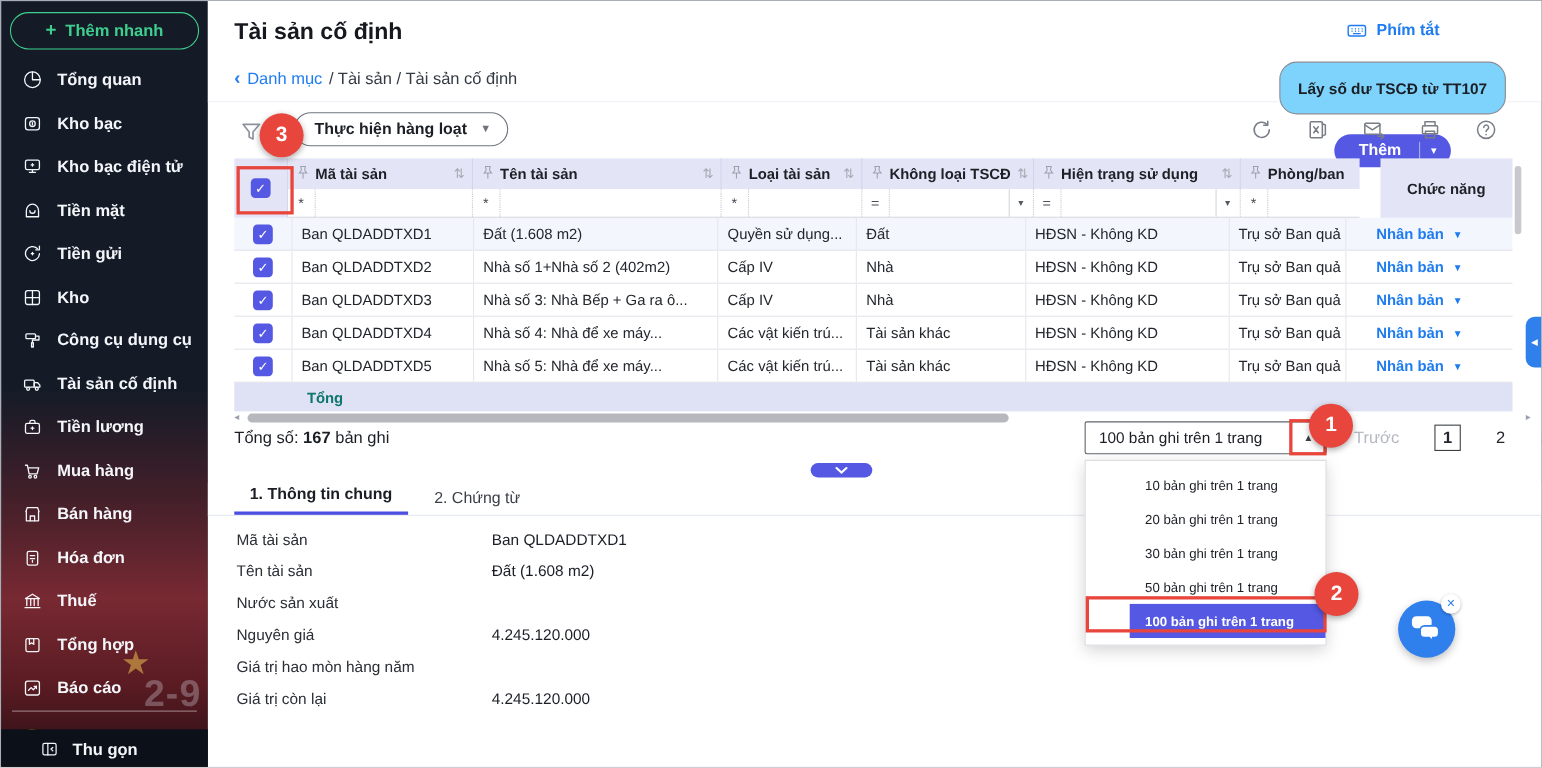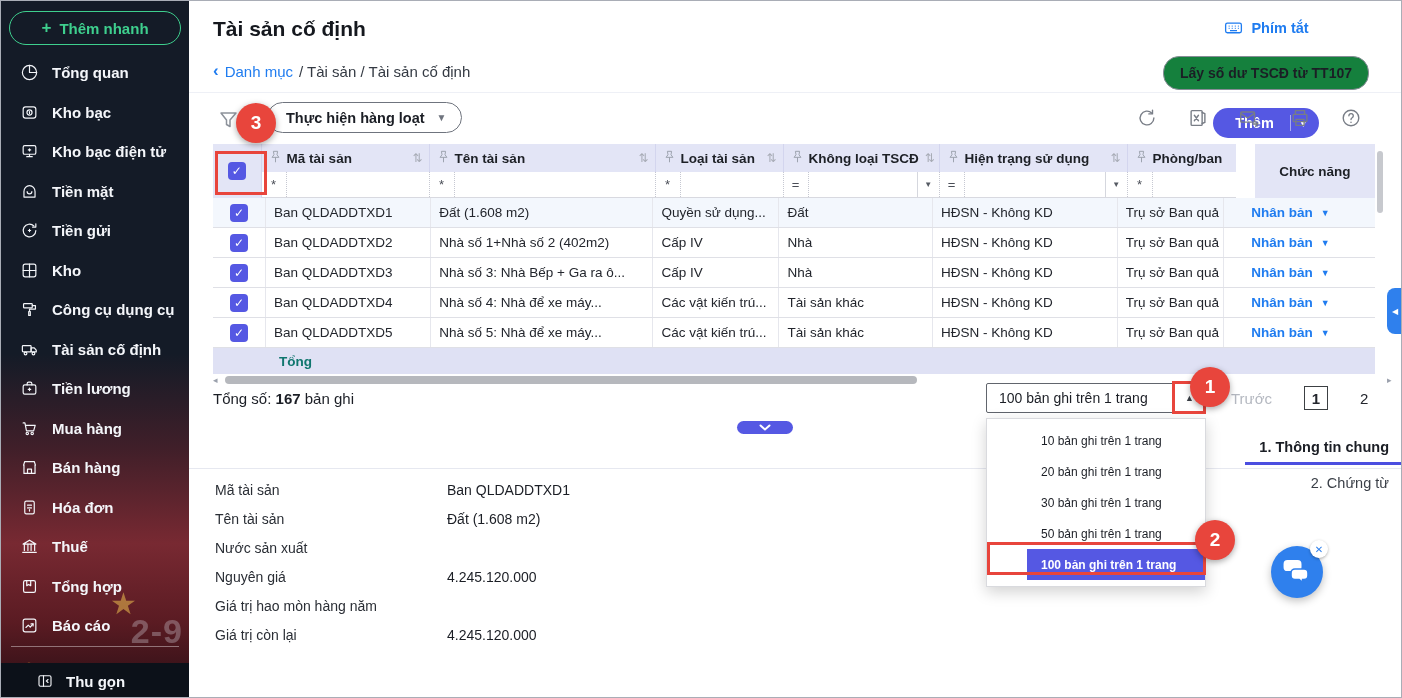--- a/index.html
+++ b/index.html
@@ -29,21 +29,21 @@
   .main { position:absolute; left:188px; top:0; width:1214px; height:698px; background:#fff; }
 
   .page-header { position:absolute; left:0; top:0; width:100%; height:92px; border-bottom:1px solid #eef0f6; background:#fff; }
   .page-title { position:absolute; left:24px; top:16px; font-size:21px; font-weight:bold; color:#15181e; }
   .breadcrumb { position:absolute; left:24px; top:60px; font-size:15px; color:#343a43; display:flex; gap:6px; align-items:center; }
   .breadcrumb .back-arrow { color:#1f7cf0; font-size:17px; font-weight:bold; }
   .breadcrumb .back-link { color:#1f7cf0; cursor:pointer; }
   .header-actions { position:absolute; top:16px; right:34px; display:flex; align-items:center; gap:18px;flex-direction:column; }
   .shortcut { display:flex; align-items:center; gap:7px; color:#1f7cf0; font-size:14.5px; font-weight:600; cursor:pointer; }
   .shortcut svg { stroke:#1f7cf0; fill:none; stroke-width:1.5; }
-  .btn-tt107 { height:34px; padding:0 16px; border:1px solid #878c96; border-radius:16px; background:#15803d; font-size:14px; font-weight:600; color:#1b1e25; display:flex; align-items:center; }
+  .btn-tt107 { height:48px; padding:0 16px; border:1px solid #878c96; border-radius:16px; background:#7dd3fc; font-size:14px; font-weight:600; color:#1b1e25; display:flex; align-items:center; }
   .btn-add { height:30px; border-radius:16px; background:#5558e3; color:#fff; display:flex; align-items:center; overflow:hidden; }
   .btn-add .lbl { padding:0 16px 0 22px; font-size:14.5px; font-weight:bold; }
   .btn-add .sep { width:1px; height:16px; background:rgba(255,255,255,.5); }
   .btn-add .car { padding:0 13px 0 10px; font-size:10px; }
 
   .toolbar-funnel { position:absolute; left:28px; top:106px; }
   .toolbar-funnel svg { stroke:#8d929b; fill:none; stroke-width:1.5; stroke-linejoin:round; }
   .bulk-pill { position:absolute; left:78px; top:101px; height:31px; padding:0 14px 0 18px; border:1px solid #6f747e; border-radius:16px; background:#fff;
     display:flex; align-items:center; gap:12px; font-size:14.5px; font-weight:600; color:#1b1e25; }
   .bulk-pill .car { color:#6f747e; font-size:10px; }
@@ -94,21 +94,21 @@
   .pager .pg2, .pager .next { cursor:pointer; }
 
   .dropdown { position:absolute; left:797px; top:417px; width:220px; background:#fff; border:1px solid #d9dade; box-shadow:0 5px 14px rgba(0,0,0,.18); padding:6px 0; z-index:20; }
   .dd-opt { height:31px; display:flex; align-items:center; padding-left:14px; font-size:12px; color:#1b1e25; cursor:pointer; white-space:nowrap;margin-left:40px; }
   .dd-opt.sel { background:#5558e3; color:#fff; font-weight:bold; }
 
   .collapse-pill { position:absolute; left:548px; top:420px; width:56px; height:13px; background:#5558e3; border-radius:8px; display:flex; align-items:center; justify-content:center; z-index:5; }
   .collapse-pill svg { stroke:#fff; fill:none; stroke-width:2; stroke-linecap:round; }
 
   
-  .detail-tabs { position:absolute; left:0; top:438px; width:100%; height:30px; border-bottom:1px solid #e6e8f0; display:flex; align-items:flex-end; padding-left:24px; gap:10px; background:#fff;flex-direction:column; }
+  .detail-tabs { position:absolute; left:0; top:438px; width:100%; height:30px; border-bottom:1px solid #e6e8f0; display:flex; align-items:flex-end; padding-left:24px; gap:10px; background:#fff; }
   .tab { padding:0 14px 7px 14px; font-size:14.5px; cursor:pointer; }
   .tab.active { font-weight:bold; color:#1b1e25; border-bottom:3px solid #4b4ee0; }
   .tab.inactive { color:#3a3f47; }
   .fields { position:absolute; left:26px; top:474px; width:700px; font-size:14px; color:#23262d; }
   .f-row { display:flex; height:29px; align-items:center; }
   .f-label { width:232px; color:#2a2e35; }
   .f-value { color:#1b1e25; }
 
   
   .edge-expander { position:absolute; right:0; top:287px; width:16px; height:46px; background:#2f80ed; border-radius:8px 0 0 8px; display:flex; align-items:center; justify-content:center; color:#fff; font-size:8px; z-index:6; }

